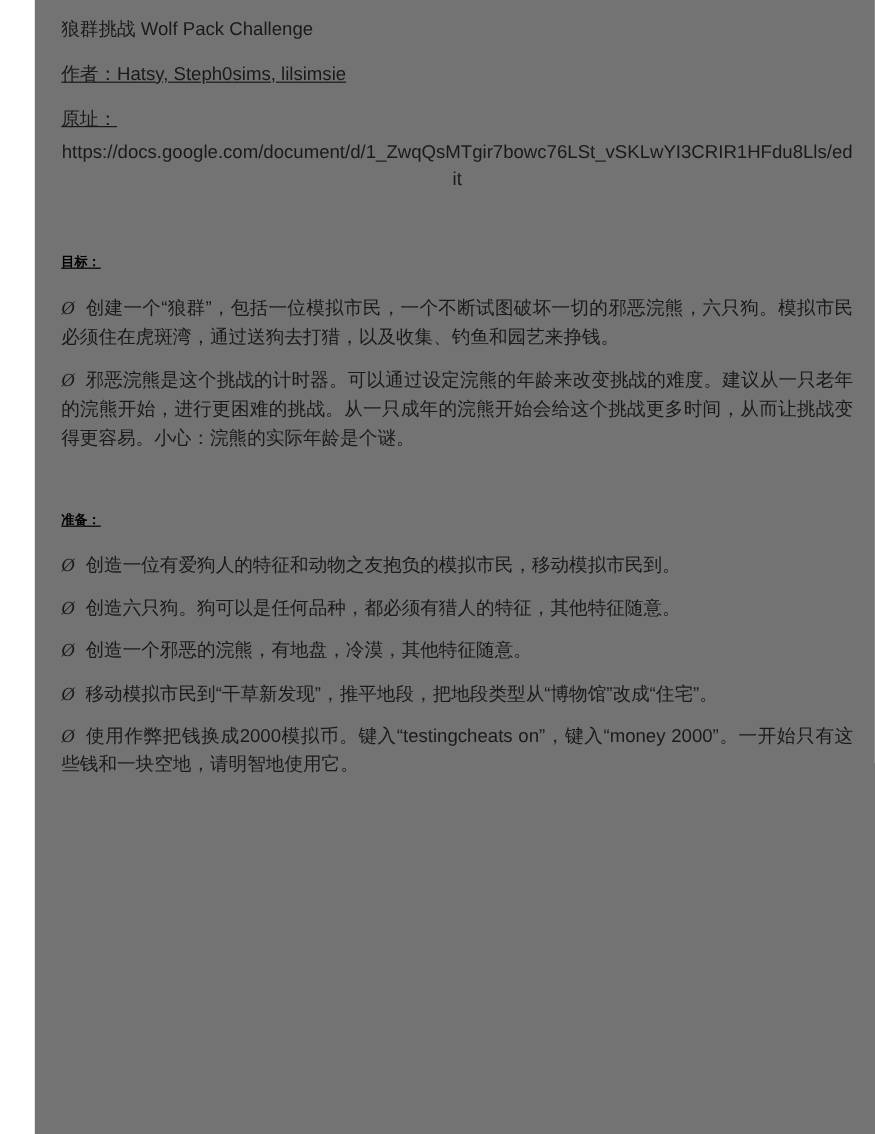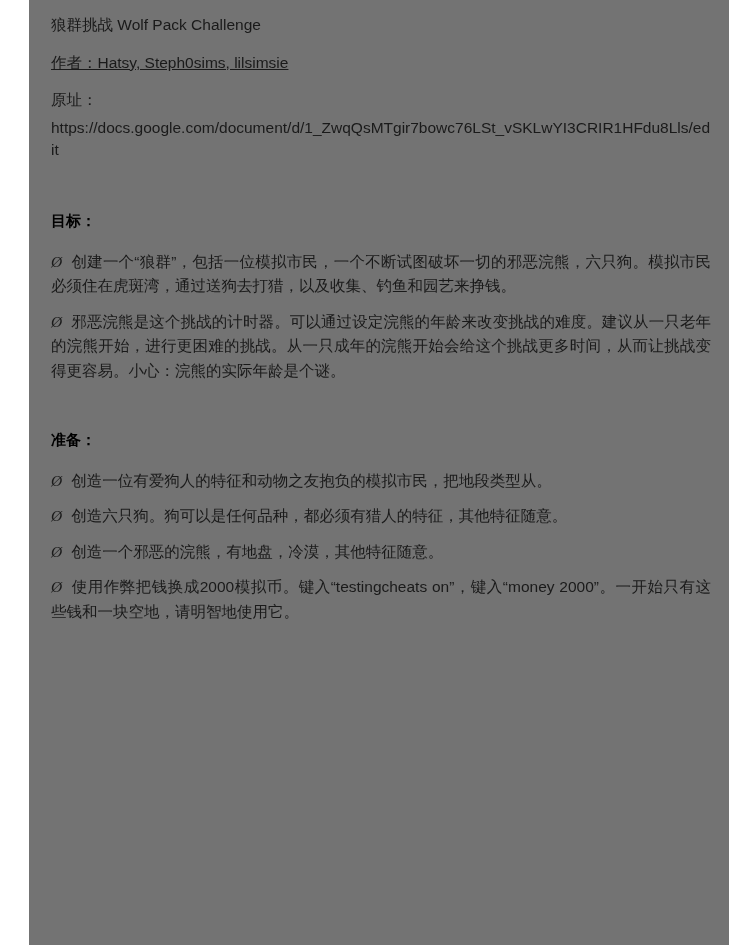--- a/index.html
+++ b/index.html
@@ -32,36 +32,38 @@
   .doc-source-label,
   .doc-url {
     font-size: 15.5px;
     line-height: 1.0;
     color: #1a1a1a;
     margin: 0;
   }
 
   .doc-title      { padding: 4px 0 0 0; }
   .doc-authors    { padding: 22px 0 0 0; text-decoration: underline; }
-  .doc-source-label { padding: 22px 0 0 0; }
+  .doc-source-label { padding: 22px 0 0 0; text-decoration: underline; }
 
   .doc-url {
     padding: 9px 0 0 0;
     line-height: 1.45;
     word-break: break-all;
     max-width: 683px;
+    text-align: center;
   }
 
   
   .section-heading {
-    font-size: 15px;
+    font-size: 11px;
     font-weight: bold;
     color: #000000;
     margin: 0;
     line-height: 1.1;
+    text-decoration: underline;
   }
 
   .section {
     margin: 0;
   }
   .section.goals      { padding-top: 52px; }
   .section.prep       { padding-top: 49px; }
   .section.rules      { padding-top: 49px; }
 
   .section-body {
@@ -118,27 +120,30 @@
       <p class="bullet-item">
         <span class="marker">Ø</span><span class="btext">邪恶浣熊是这个挑战的计时器。可以通过设定浣熊的年龄来改变挑战的难度。建议从一只老年的浣熊开始，进行更困难的挑战。从一只成年的浣熊开始会给这个挑战更多时间，从而让挑战变得更容易。小心：浣熊的实际年龄是个谜。</span>
       </p>
     </div>
   </div>
 
   <div class="section prep">
     <p class="section-heading">准备：</p>
     <div class="section-body">
       <p class="bullet-item">
-        <span class="marker">Ø</span><span class="btext">创造一位有爱狗人的特征和动物之友抱负的模拟市民，把地段类型从。</span>
+        <span class="marker">Ø</span><span class="btext">创造一位有爱狗人的特征和动物之友抱负的模拟市民，移动模拟市民到。</span>
       </p>
       <p class="bullet-item">
         <span class="marker">Ø</span><span class="btext">创造六只狗。狗可以是任何品种，都必须有猎人的特征，其他特征随意。</span>
       </p>
       <p class="bullet-item">
         <span class="marker">Ø</span><span class="btext">创造一个邪恶的浣熊，有地盘，冷漠，其他特征随意。</span>
+      </p>
+      <p class="bullet-item">
+        <span class="marker">Ø</span><span class="btext">移动模拟市民到“干草新发现”，推平地段，把地段类型从“博物馆”改成“住宅”。</span>
       </p>
       <p class="bullet-item">
         <span class="marker">Ø</span><span class="btext">使用作弊把钱换成2000模拟币。键入“testingcheats on”，键入“money 2000”。一开始只有这些钱和一块空地，请明智地使用它。</span>
       </p>
     </div>
   </div>
 
 
 </div>
 

